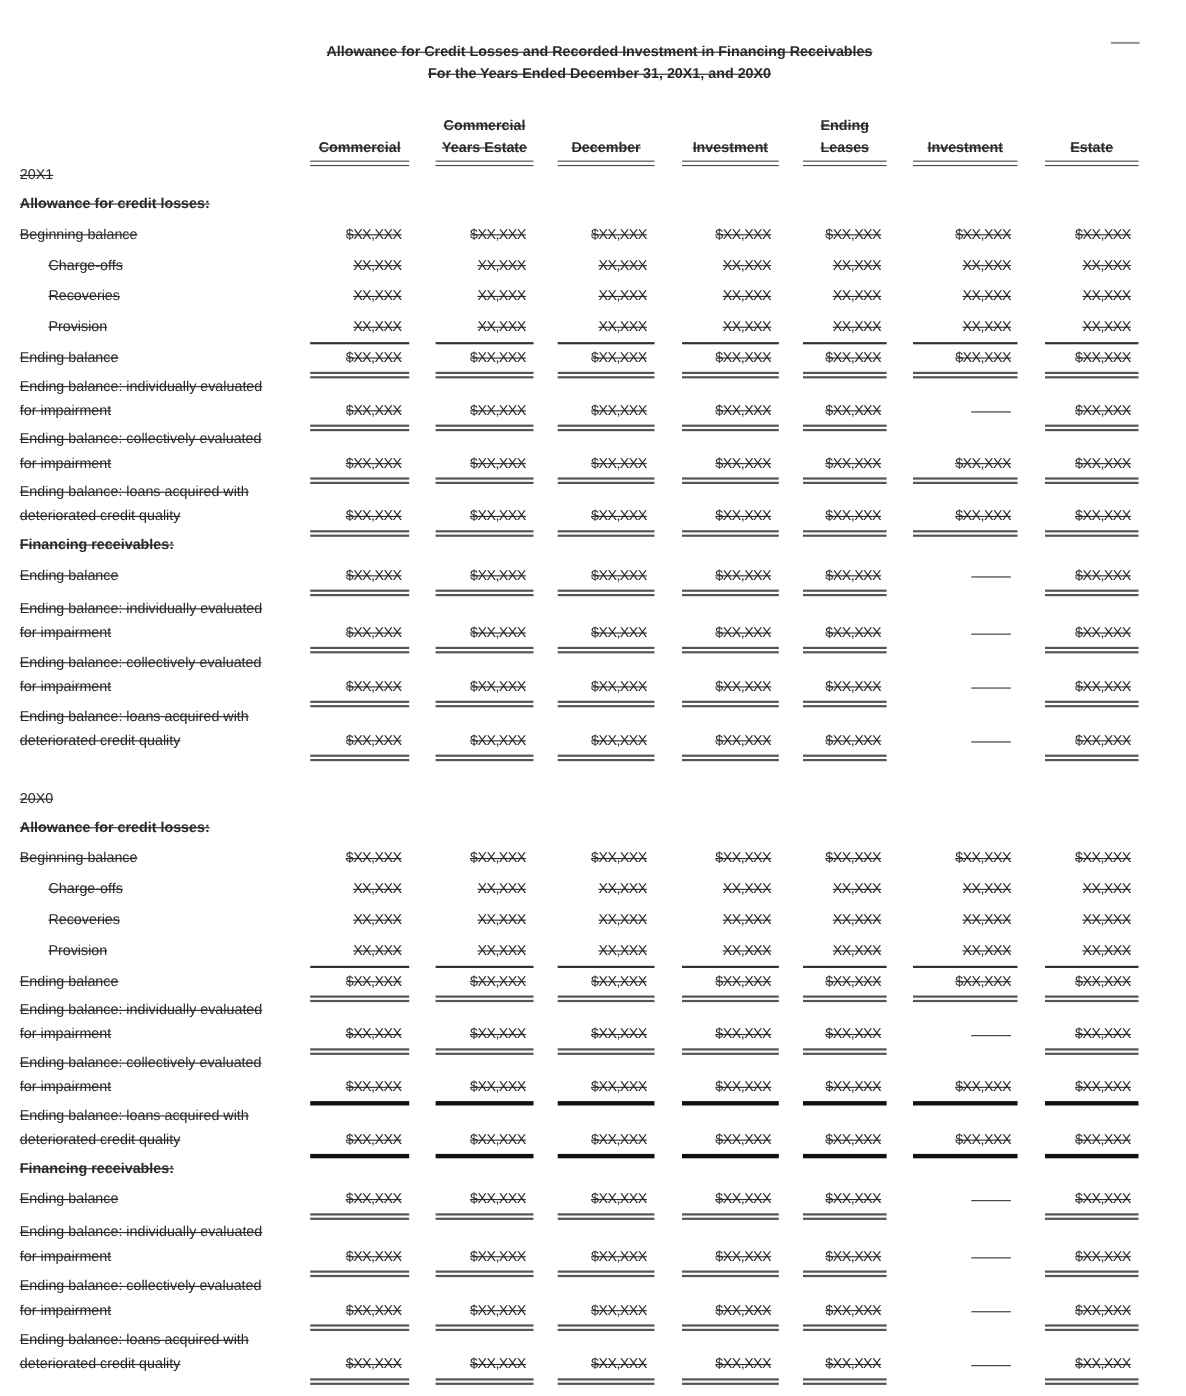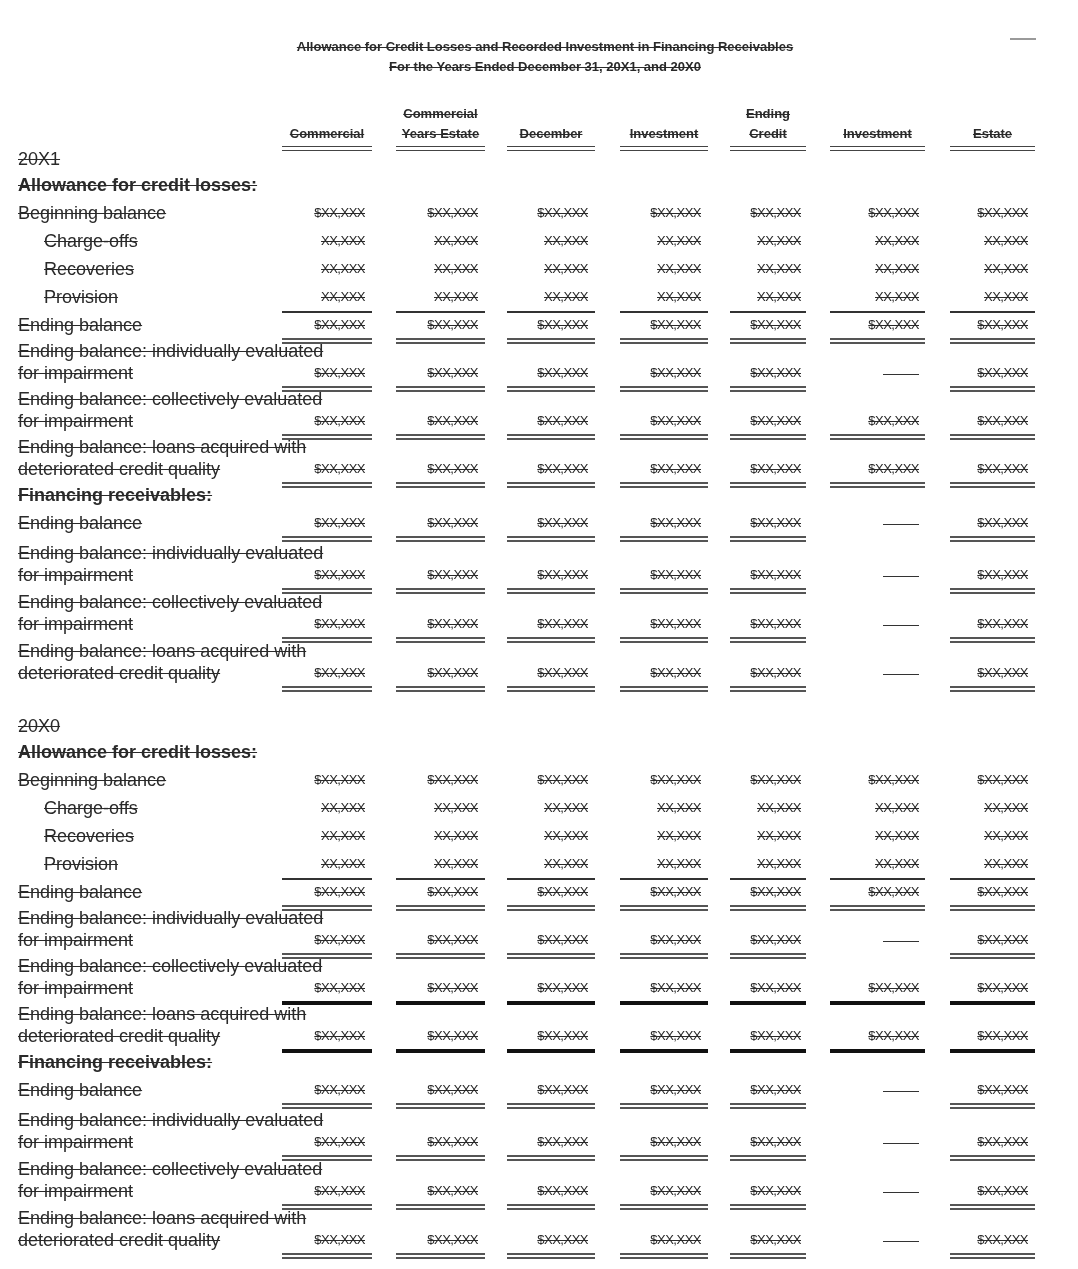--- a/index.html
+++ b/index.html
@@ -6,21 +6,21 @@
   body {
     width: 1078px; height: 1269px; position: relative; overflow: hidden;
     font-family: "Liberation Sans", sans-serif; color: #2a2a2a;
     font-size: 13px;
   }
   .strike { text-decoration: line-through; text-decoration-thickness: 1px; }
   .title-block { position: absolute; left: 0; width: 1090px; top: 37px; text-align: center; font-weight: bold; font-size: 13px; line-height: 20px; }
   .corner-mark { position: absolute; left: 1010px; top: 38px; width: 26px; height: 2px; background: #9a9a9a; }
   .hdr { position: absolute; top: 104px; font-weight: bold; font-size: 13px; text-align: center; line-height: 20px; }
   .hdr .rule { height: 3px; border-top: 1px solid #444; border-bottom: 1px solid #444; margin-top: 2px; }
-  .lbl { position: absolute; left: 18px; font-size: 18px; line-height: 22px; white-space: nowrap; }
+  .lbl { position: absolute; left: 18px; font-size: 13px; line-height: 22px; white-space: nowrap; }
   .lbl.indent { left: 44px; }
   .lbl.bold { font-weight: bold; }
   .cell { position: absolute; text-align: right; font-size: 13px; line-height: 22px; letter-spacing: -0.5px; }
   .dash { position: absolute; height: 1px; background: #333; width: 36px; }
   .rule-single { position: absolute; height: 0; border-top: 2px solid #333; }
   .rule-double { position: absolute; height: 2px; border-top: 2px solid #555; border-bottom: 2px solid #555; }
   .rule-heavy { position: absolute; height: 4px; background: #111; }
 </style>
 </head>
 <body>
@@ -47,21 +47,21 @@
       <div class="strike">December</div>
       <div class="rule"></div>
     </div>
     <div class="hdr" style="left: 620px; width: 88px;">
       <div class="strike" style="min-height: 20px;"></div>
       <div class="strike">Investment</div>
       <div class="rule"></div>
     </div>
     <div class="hdr" style="left: 730px; width: 76px;">
       <div class="strike" style="min-height: 20px;">Ending</div>
-      <div class="strike">Credit</div>
+      <div class="strike">Leases</div>
       <div class="rule"></div>
     </div>
     <div class="hdr" style="left: 830px; width: 95px;">
       <div class="strike" style="min-height: 20px;"></div>
       <div class="strike">Investment</div>
       <div class="rule"></div>
     </div>
     <div class="hdr" style="left: 950px; width: 85px;">
       <div class="strike" style="min-height: 20px;"></div>
       <div class="strike">Estate</div>

